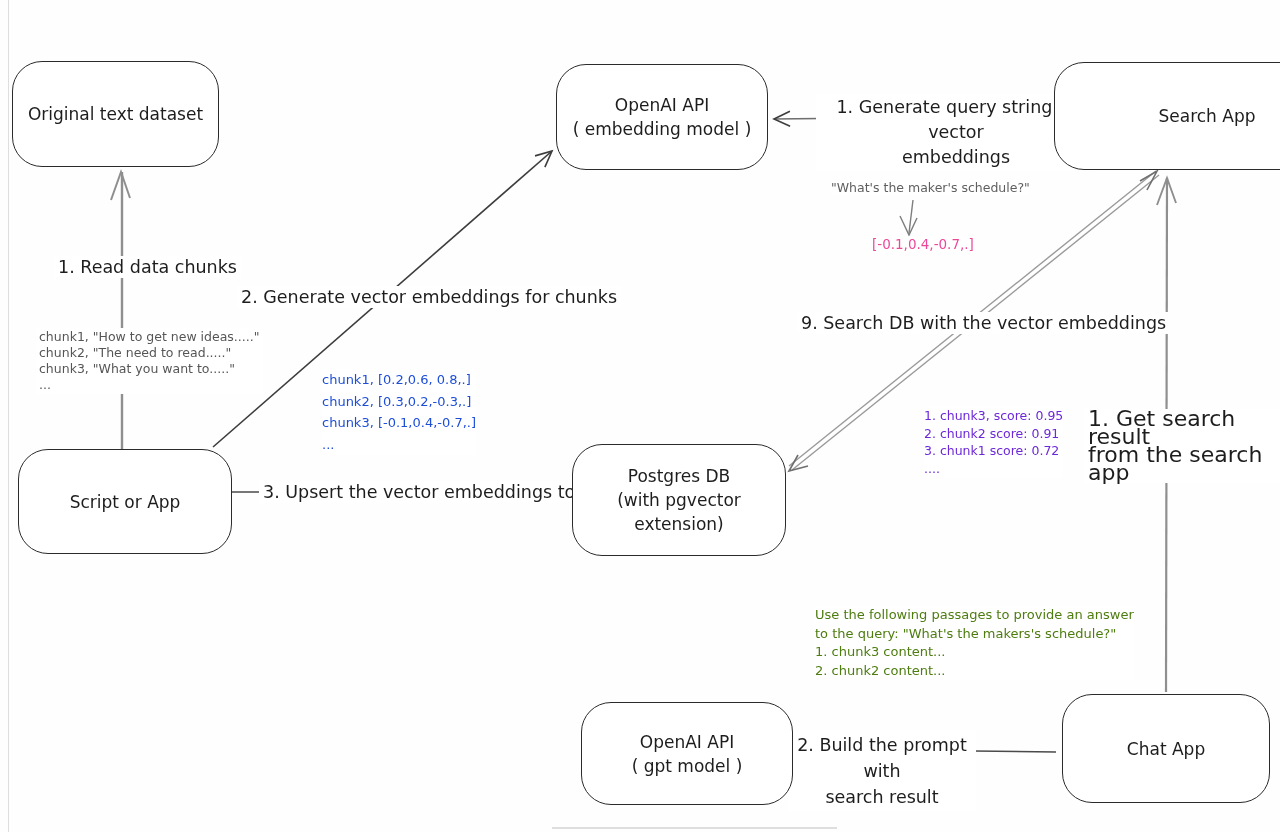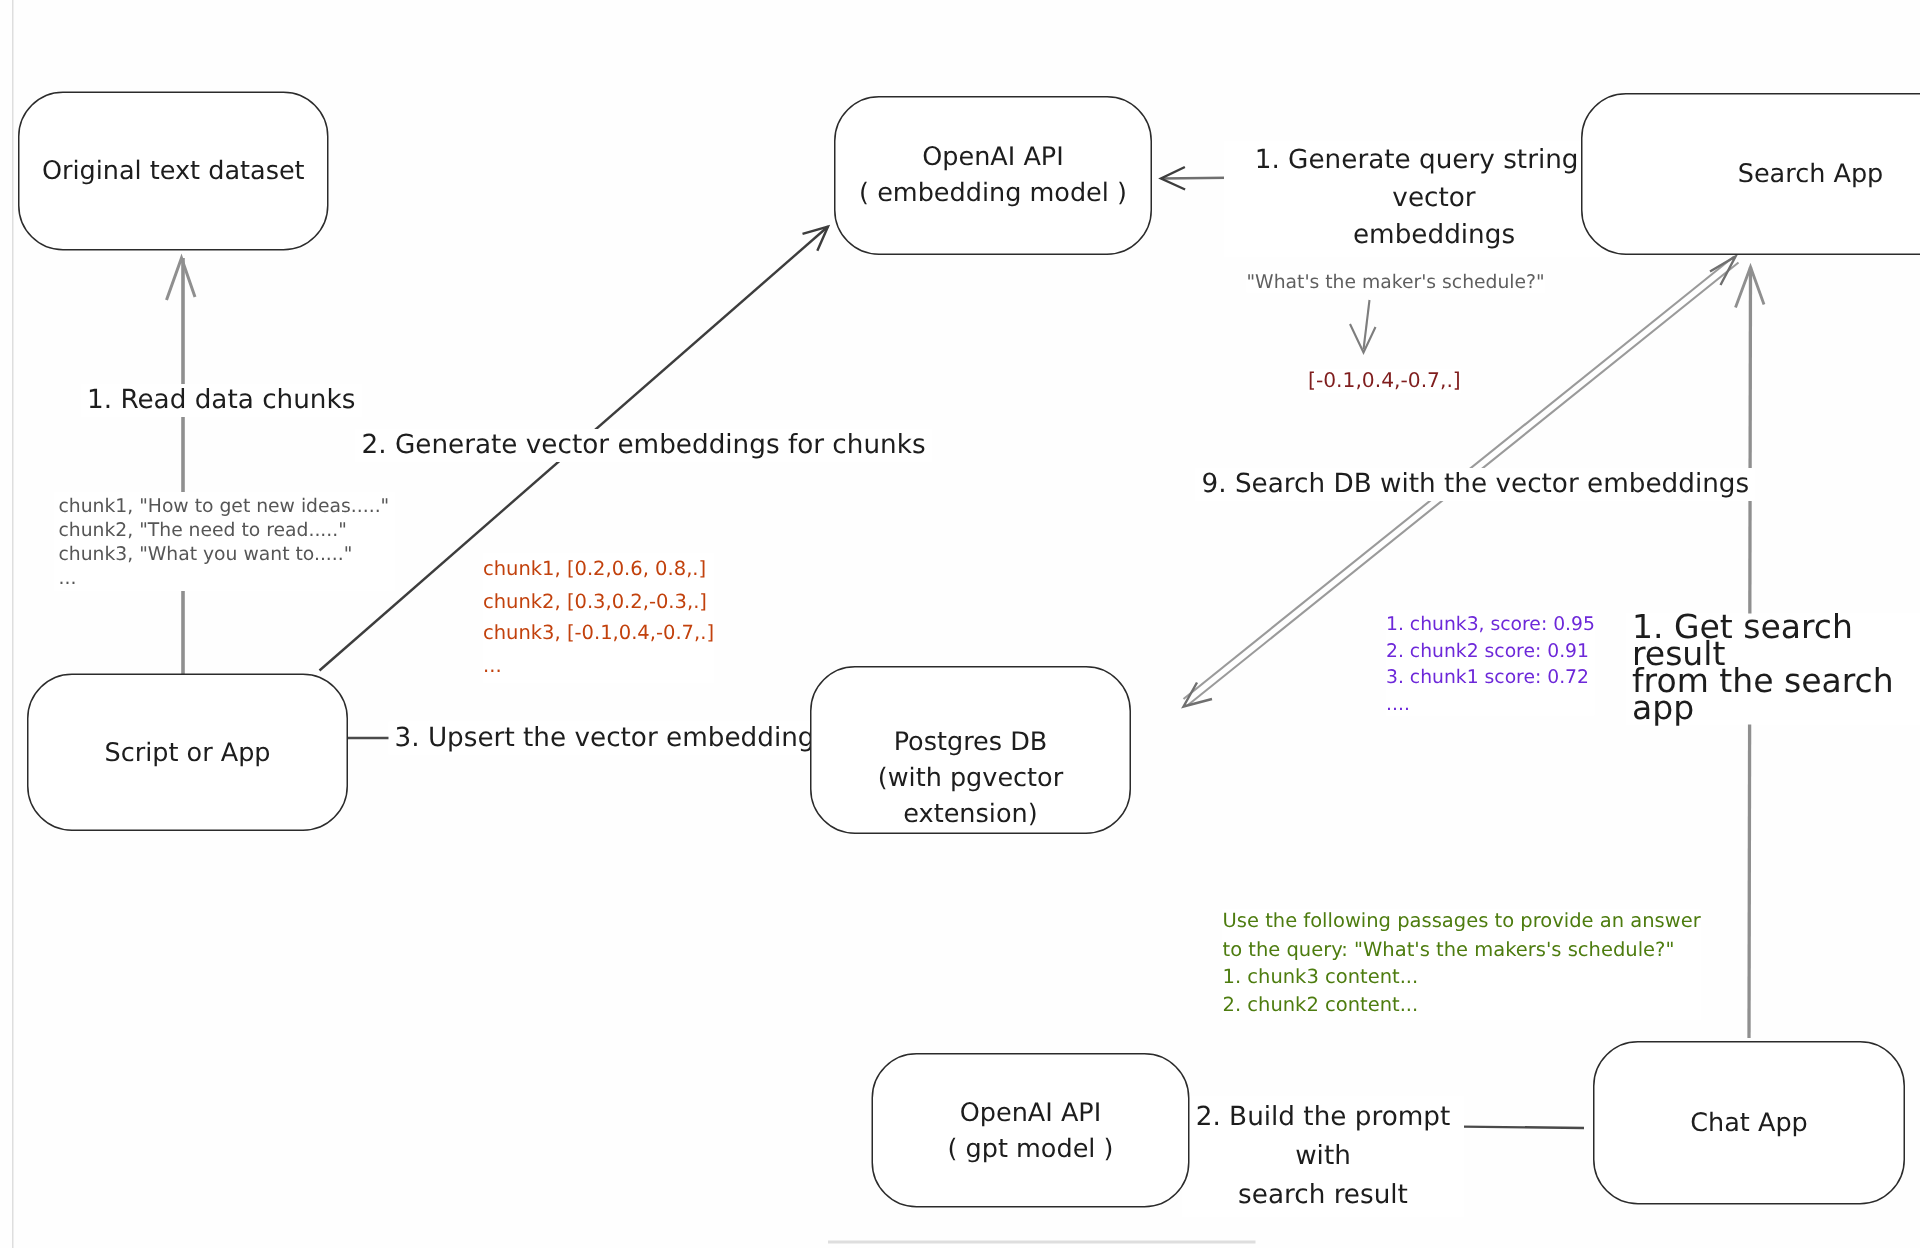--- a/index.html
+++ b/index.html
@@ -75,21 +75,21 @@
   </div>
 
   <div class="node" style="left:1054px;top:62px;width:216px;height:106px;padding-left:44px;">
     <span>Search App</span>
   </div>
 
   <div class="node" style="left:18px;top:449px;width:212px;height:103px;">
     <span>Script or App</span>
   </div>
 
-  <div class="node" style="left:540px;top:444px;width:212px;height:110px;align-items:flex-end;">
+  <div class="node" style="left:572px;top:444px;width:212px;height:110px;">
     <span>Postgres DB
 (with pgvector extension)</span>
   </div>
 
   <div class="node" style="left:581px;top:702px;width:210px;height:101px;">
     <span>OpenAI API
 ( gpt model )</span>
   </div>
 
   <div class="node" style="left:1062px;top:694px;width:206px;height:107px;">
@@ -111,28 +111,28 @@
 from the search app</div>
 
   <div class="edge-label center" style="left:788px;top:731px;width:180px;line-height:26px;">2. Build the prompt with
 search result</div>
 
   <div class="annotation" style="left:36px;top:328px;font-size:12.5px;line-height:16px;background:#ffffff;padding:1px 3px;">chunk1, "How to get new ideas....."
 chunk2, "The need to read....."
 chunk3, "What you want to....."
 ...</div>
 
-  <div class="annotation" style="left:322px;top:369px;font-size:13px;line-height:21.5px;color:#c2410c;">chunk1, [0.2,0.6, 0.8,.]
+  <div class="annotation" style="left:322px;top:369px;font-size:13px;line-height:21.5px;color:#1d4ed8;">chunk1, [0.2,0.6, 0.8,.]
 chunk2, [0.3,0.2,-0.3,.]
 chunk3, [-0.1,0.4,-0.7,.]
 ...</div>
 
   <div class="annotation" style="left:831px;top:180px;font-size:12.5px;color:#5f5f5f;">"What's the maker's schedule?"</div>
 
-  <div class="annotation" style="left:872px;top:246px;font-size:13.5px;color:#7f1d1d;">[-0.1,0.4,-0.7,.]</div>
+  <div class="annotation" style="left:872px;top:236px;font-size:13.5px;color:#ec4899;">[-0.1,0.4,-0.7,.]</div>
 
   <div class="annotation" style="left:924px;top:407px;font-size:12.5px;line-height:17.5px;color:#6d28d9;">1. chunk3, score: 0.95
 2. chunk2 score: 0.91
 3. chunk1 score: 0.72
 ....</div>
 
   <div class="annotation" style="left:815px;top:606px;font-size:13px;line-height:18.5px;color:#4d7c0f;background:#ffffff;">Use the following passages to provide an answer
 to the query: "What's the makers's schedule?"
 1. chunk3 content...
 2. chunk2 content...</div>

